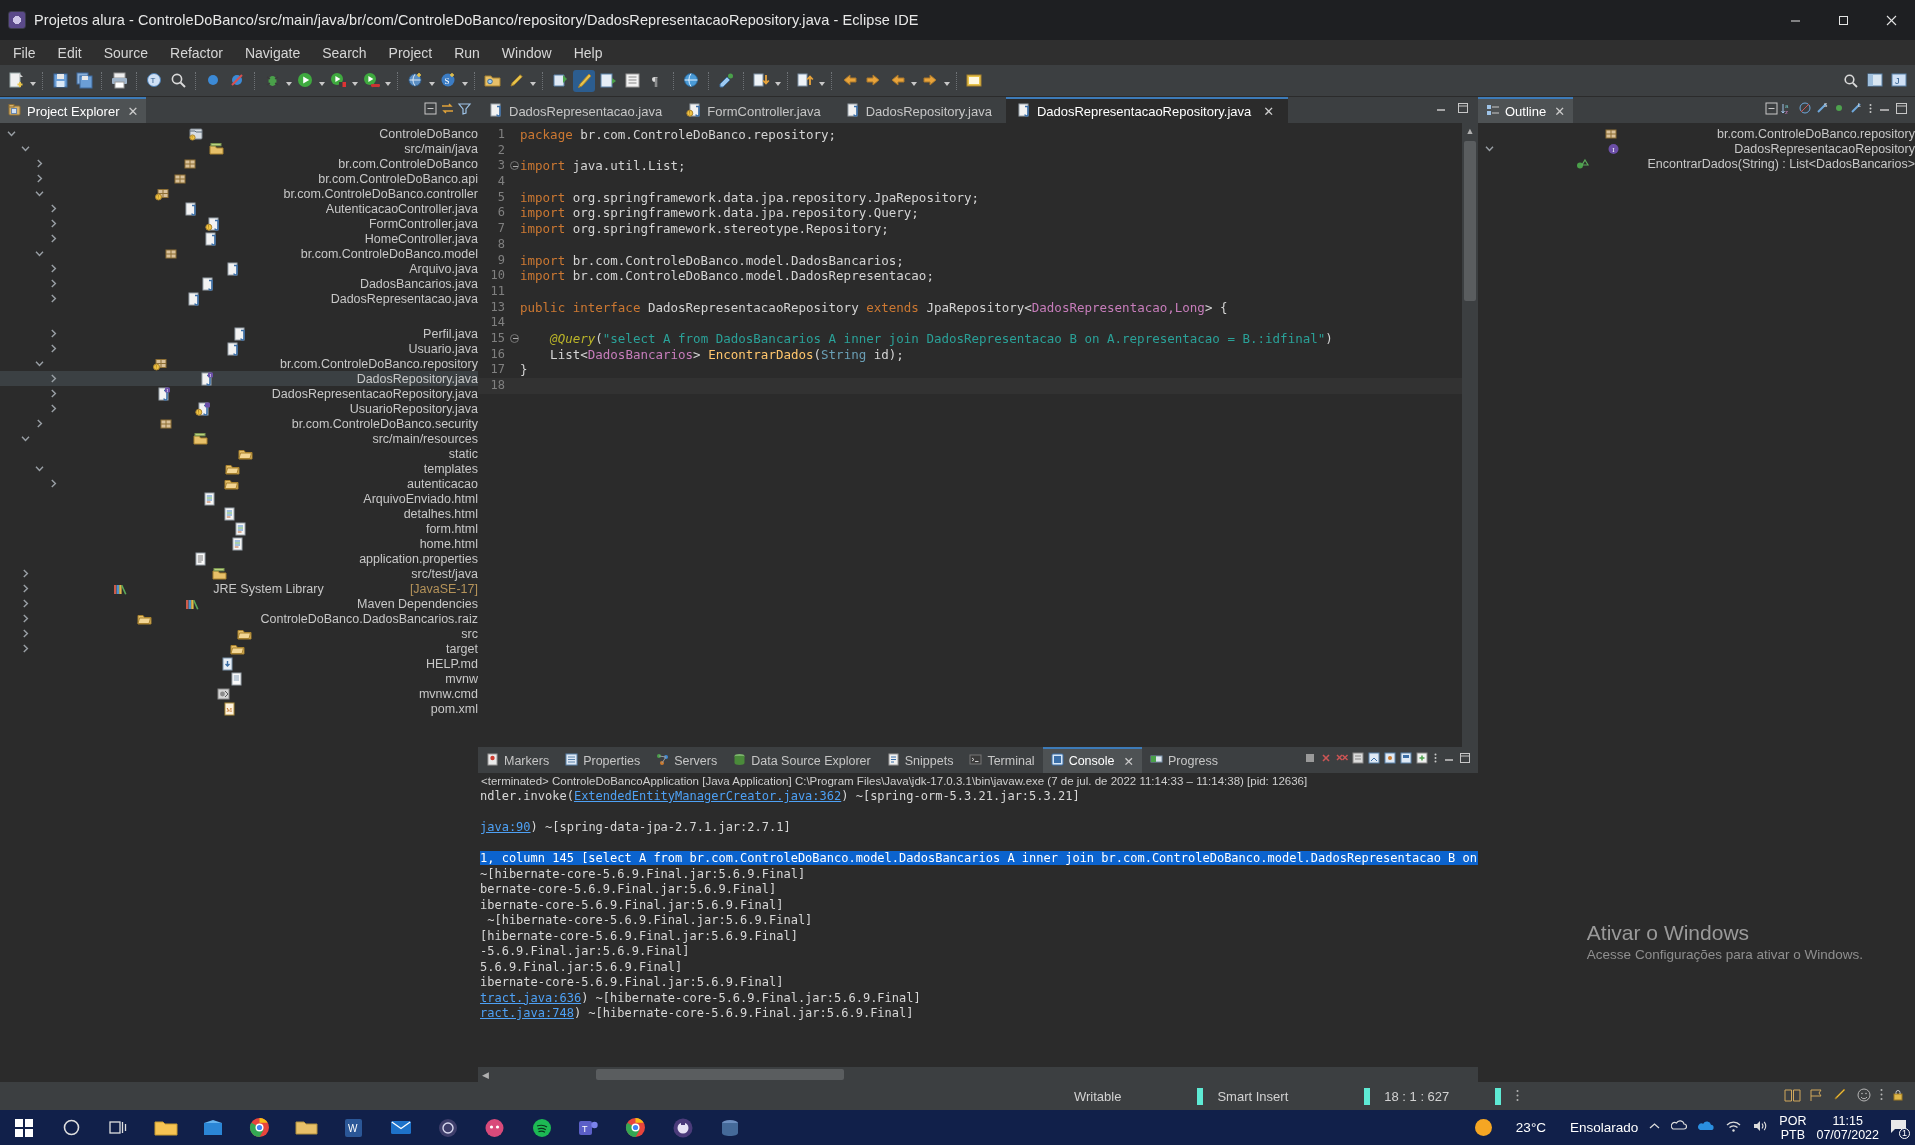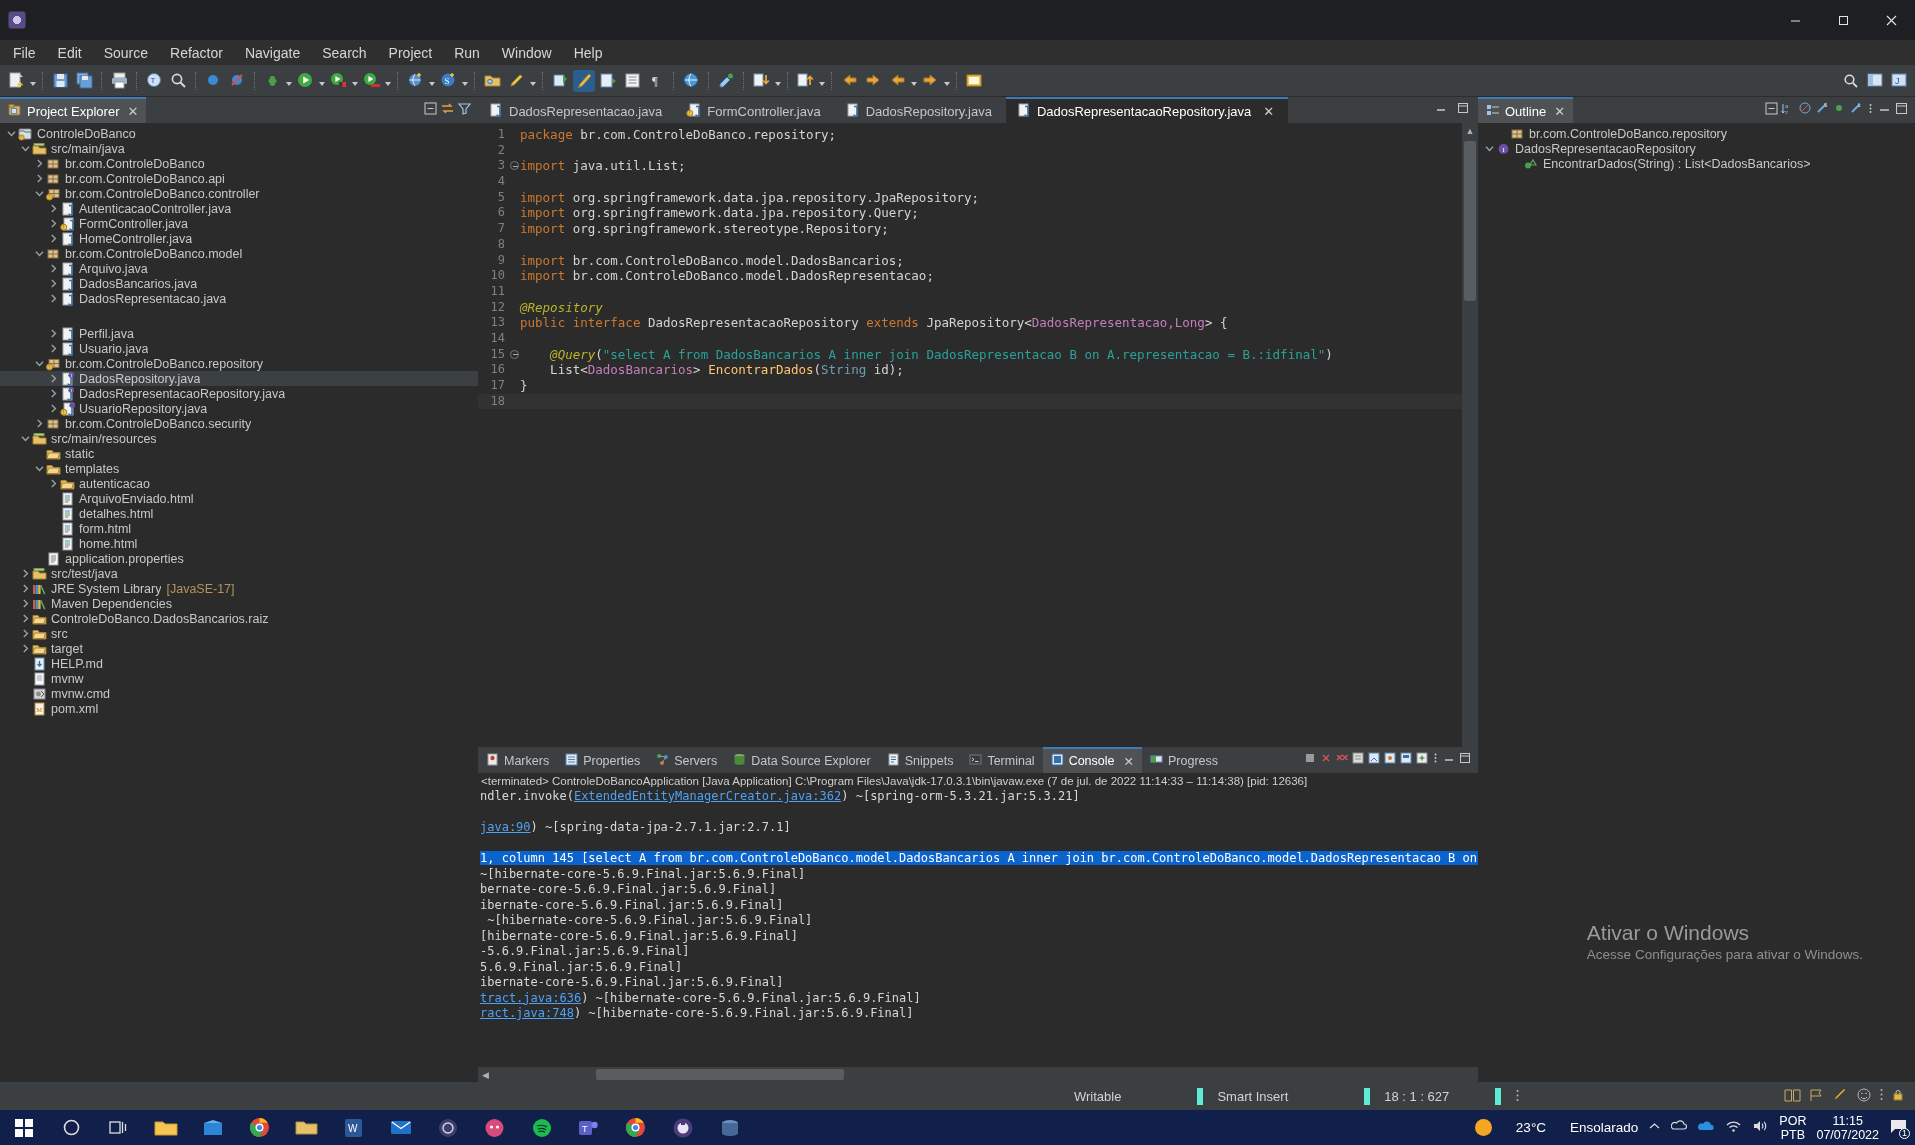--- a/index.html
+++ b/index.html
@@ -98,21 +98,21 @@
   .viewtab .x { color: #ccc; font-size: 13px; margin-left: 3px; }
   .viewtab-actions {
     margin-left: auto; display: flex; align-items: center; gap: 2px; padding-right: 6px;
   }
   .tree {
     position: absolute; top: 26px; left: 0; right: 0; bottom: 0;
     background: #2b2b2b; overflow: hidden; padding-top: 3px;
   }
   .node {
     display: flex; align-items: center; height: 15px; font-size: 12.5px;
-    color: #c8c8c8; white-space: nowrap; padding-left: 4px;
+    color: #c8c8c8; white-space: nowrap; padding-left: 4px; justify-content: space-between;
   }
   .node.sel { background: #3b4043; }
   .twisty {
     width: 14px; height: 14px; flex: none; display: flex; align-items: center; justify-content: center;
     color: #9aa0a6; font-size: 9px;
   }
   .twisty.none { visibility: hidden; }
   .nicon { width: 16px; height: 14px; flex: none; margin-right: 3px; position: relative; }
   .nlabel { overflow: hidden; }
   .suffix { color: #b5935a; margin-left: 5px; }
@@ -271,20 +271,21 @@
   .tray-lang { text-align: center; line-height: 14px; font-size: 12.5px; }
   .weather { display: flex; align-items: center; gap: 24px; color: #fff; font-size: 13.5px; }
   .sun { width: 17px; height: 17px; border-radius: 50%; background: #f5a623; }
 </style>
 </head>
 <body>
 
 <div class="titlebar">
   <div class="title-row">
     <div class="app-icon"></div>
+    <div class="title-text">Projetos alura - ControleDoBanco/src/main/java/br/com/ControleDoBanco/repository/DadosRepresentacaoRepository.java - Eclipse IDE</div>
     <div class="win-btns">
       <div class="win-btn">
         <svg width="11" height="11" viewBox="0 0 11 11">
             <line x1="1" y1="6" x2="10" y2="6" stroke="#e4e4e4" stroke-width="1"></line>
           </svg>
       </div>
       <div class="win-btn">
         <svg width="11" height="11" viewBox="0 0 11 11">
             <rect x="1.5" y="1.5" width="8" height="8" fill="none" stroke="#e4e4e4" stroke-width="1"></rect>
           </svg>
@@ -1130,21 +1131,20 @@
           <div class="cl"><span class="ln">2</span><span class="mk"></span><span></span></div>
           <div class="cl"><span class="ln">3</span><span class="mk"><span class="collapse-mk"></span></span><span><span class="kw">import </span><span class="ctext">java.util.List;</span></span></div>
           <div class="cl"><span class="ln">4</span><span class="mk"></span><span></span></div>
           <div class="cl"><span class="ln">5</span><span class="mk"></span><span><span class="kw">import </span><span class="ctext">org.springframework.data.jpa.repository.JpaRepository;</span></span></div>
           <div class="cl"><span class="ln">6</span><span class="mk"></span><span><span class="kw">import </span><span class="ctext">org.springframework.data.jpa.repository.Query;</span></span></div>
           <div class="cl"><span class="ln">7</span><span class="mk"></span><span><span class="kw">import </span><span class="ctext">org.springframework.stereotype.Repository;</span></span></div>
           <div class="cl"><span class="ln">8</span><span class="mk"></span><span></span></div>
           <div class="cl"><span class="ln">9</span><span class="mk"></span><span><span class="kw">import </span><span class="ctext">br.com.ControleDoBanco.model.DadosBancarios;</span></span></div>
           <div class="cl"><span class="ln">10</span><span class="mk"></span><span><span class="kw">import </span><span class="ctext">br.com.ControleDoBanco.model.DadosRepresentacao;</span></span></div>
           <div class="cl"><span class="ln">11</span><span class="mk"></span><span></span></div>
-          <div class="cl"><span class="ln">12</span><span class="mk"></span><span><span class="ann ital">@Repository</span></span></div>
           <div class="cl"><span class="ln">13</span><span class="mk"></span><span><span class="kw">public </span><span class="kw">interface </span><span class="ctext">DadosRepresentacaoRepository </span><span class="kw">extends </span><span class="ctext">JpaRepository</span><span class="ctext">&lt;</span><span class="typ">DadosRepresentacao,Long</span><span class="ctext">&gt; {</span></span></div>
           <div class="cl"><span class="ln">14</span><span class="mk"></span><span></span></div>
           <div class="cl"><span class="ln">15</span><span class="mk"><span class="collapse-mk"></span></span><span><span class="ctext">    </span><span class="ann ital">@Query</span><span class="ctext">(</span><span class="str">"select A from DadosBancarios A inner join DadosRepresentacao B on A.representacao = B.:idfinal"</span><span class="ctext">)</span></span></div>
           <div class="cl"><span class="ln">16</span><span class="mk"></span><span><span class="ctext">    </span><span class="ctext">List</span><span class="ctext">&lt;</span><span class="typ">DadosBancarios</span><span class="ctext">&gt; </span><span class="mth">EncontrarDados</span><span class="ctext">(</span><span class="prm">String </span><span class="ctext">id);</span></span></div>
           <div class="cl"><span class="ln">17</span><span class="mk"></span><span><span class="ctext">}</span></span></div>
           <div class="cl" style="background: rgb(50, 50, 50);"><span class="ln">18</span><span class="mk"></span><span></span></div>
         </div>
       <div class="ruler-v">
         <div class="arr" style="top:0">▲</div>
         <div class="thumb" style="top:18px"></div>

